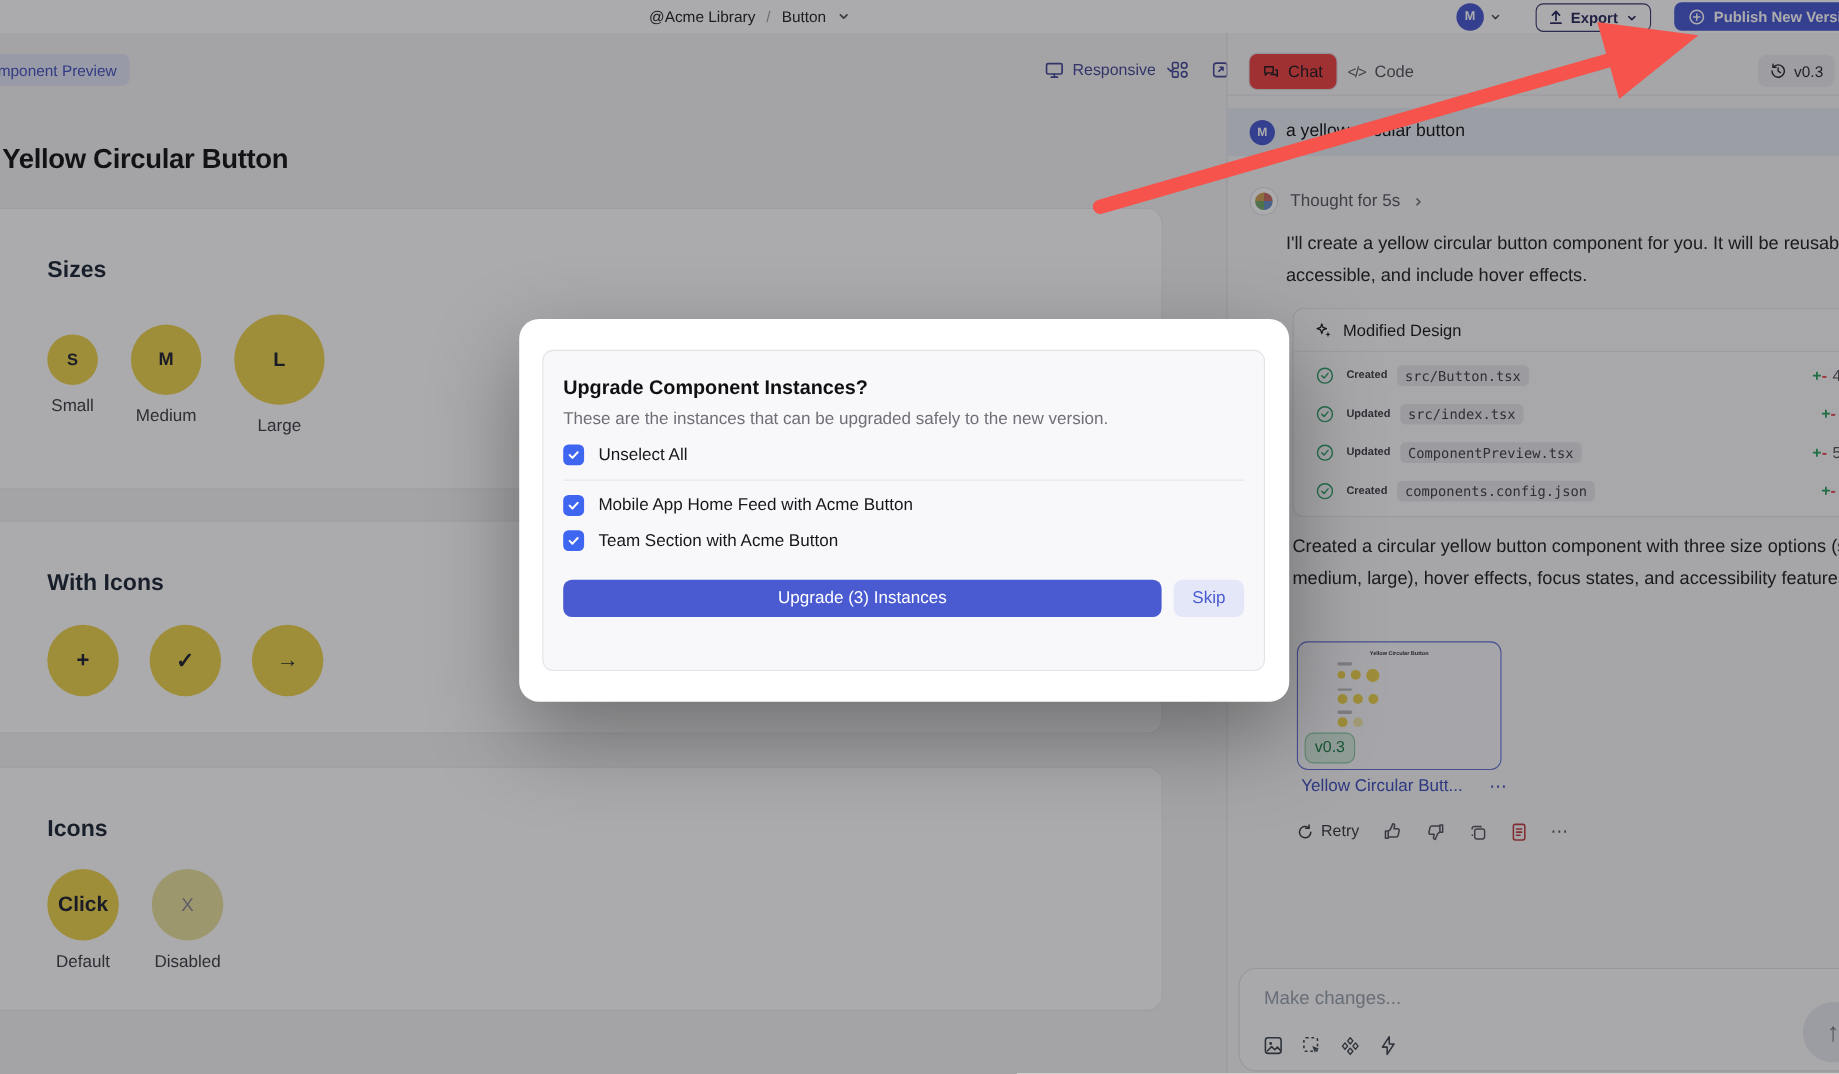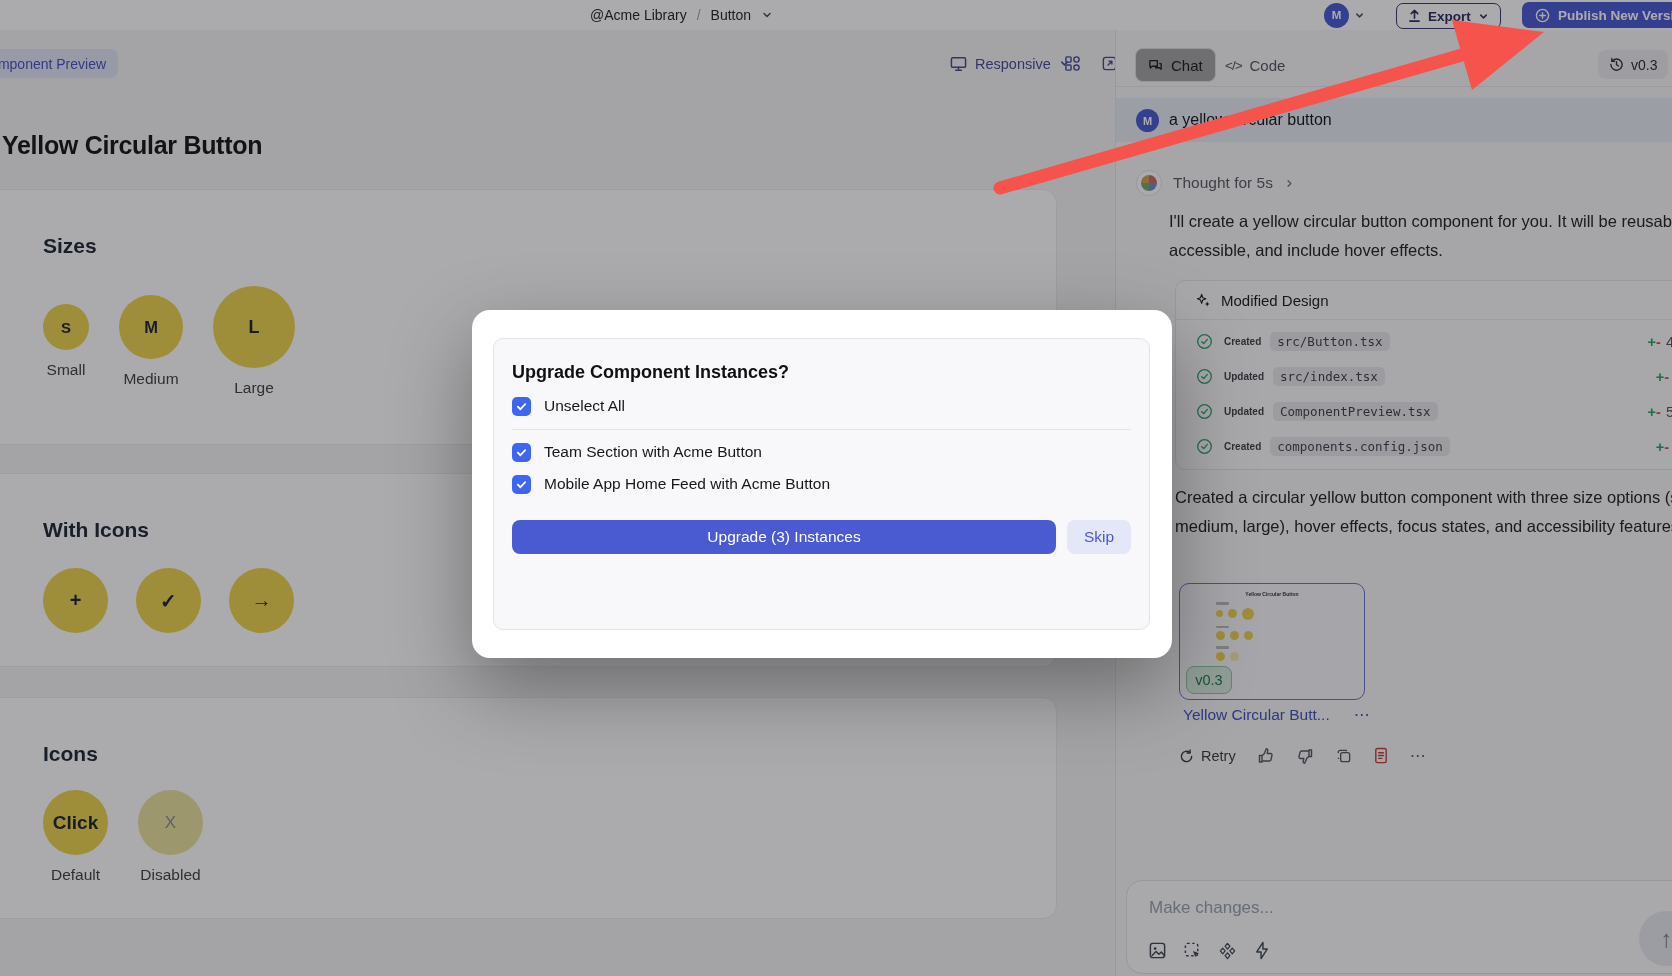--- a/index.html
+++ b/index.html
@@ -53,21 +53,21 @@
   .icons-row{margin:26px 0 0 62px;display:flex;gap:28px;}
   .states-row{margin:24px 0 0 62px;display:flex;gap:30px;}
   .click-btn{font-size:19px;font-weight:600;}
   .disabled-btn{background:#eae09f;color:#8b8b94;font-size:17px;font-weight:500;}
 
   
   .vdiv{position:absolute;left:1143px;top:30px;width:1px;height:946px;background:#e3e3e6;}
   .pane-right{position:absolute;left:1144px;top:30px;width:586px;height:946px;background:#f7f7f8;}
   .panel-head-line{position:absolute;left:1144px;top:86px;width:586px;height:1px;background:#e7e7ea;}
   .chat-tab{position:absolute;left:1163px;top:48px;height:32px;padding:0 12px;display:flex;align-items:center;gap:8px;
-            background:#a3a3a3;border:1px solid #dcdce1;border-radius:8px;font-size:15px;font-weight:500;color:#1b1b1f;}
+            background:#ef4444;border:1px solid #dcdce1;border-radius:8px;font-size:15px;font-weight:500;color:#1b1b1f;}
   .code-tab{position:absolute;left:1253px;top:49px;height:32px;display:flex;align-items:center;gap:8px;
             color:#55555e;font-size:15px;}
   .code-glyph{font-size:13.5px;color:#55555e;letter-spacing:-1px;}
   .vtag{position:absolute;left:1626px;top:50px;height:29px;padding:0 11px;display:flex;align-items:center;gap:7px;
         background:#ebebee;border-radius:8px;font-size:14px;color:#2a2a30;}
 
   .user-band{position:absolute;left:1144px;top:98px;width:586px;height:44px;background:#e8ecf4;}
   .user-avatar{position:absolute;left:1164px;top:109px;width:23px;height:23px;border-radius:50%;background:var(--primary);
                color:#fff;font-size:11px;font-weight:700;display:flex;align-items:center;justify-content:center;}
   .user-msg{position:absolute;left:1197px;top:98px;height:44px;display:flex;align-items:center;font-size:16px;color:#15161a;}
@@ -117,27 +117,27 @@
 
   .input-card{position:absolute;left:1154px;top:880px;width:575px;height:92px;background:#fcfcfd;
               border:1px solid #e1e1e5;border-radius:16px;}
   .placeholder{position:absolute;left:22px;top:17px;font-size:17px;color:#99a1ad;}
   .input-icons{position:absolute;left:21px;bottom:13px;display:flex;gap:16px;color:#3f4650;}
   .send-btn{position:absolute;left:512px;top:30px;width:55px;height:55px;border-radius:50%;background:#e9eaee;
             display:flex;align-items:center;justify-content:center;color:#747c88;font-size:24px;}
 
   
   .overlay{position:absolute;inset:0;background:rgba(14,14,20,.35);z-index:40;}
-  .modal{position:absolute;left:472px;top:310px;width:700px;height:348px;background:#fff;border-radius:18px;
+  .modal{position:absolute;left:472px;top:290px;width:700px;height:348px;background:#fff;border-radius:18px;
          box-shadow:0 30px 80px rgba(0,0,0,.35);z-index:60;}
   .modal-panel{position:absolute;left:21px;top:28px;width:657px;height:292px;background:#f8f8fa;
                border:1px solid #e4e4e8;border-radius:10px;box-sizing:border-box;}
   .m-title{padding:23px 18px 0;font-size:18px;font-weight:700;color:#101013;}
   .m-sub{padding:9px 18px 0;font-size:15.5px;color:#6f6f78;}
-  .checkrow{display:flex;align-items:flex-start;gap:13px;margin:14px 18px 0;font-size:15.5px;color:#17171b;}
+  .checkrow{display:flex;align-items:center;gap:13px;margin:14px 18px 0;font-size:15.5px;color:#17171b;}
   .checkrow.item{margin-top:13px;}
   .cb{width:19px;height:19px;border-radius:5px;background:var(--cbblue);display:flex;align-items:center;
       justify-content:center;flex:none;}
   .m-div{margin:13px 18px 0;border-top:1px solid #e4e4e8;}
   .m-buttons{margin:26px 18px 0;display:flex;gap:11px;}
   .btn-upgrade{flex:1;height:34px;border-radius:8px;background:var(--primary);color:#fff;font-size:15.5px;
                display:flex;align-items:center;justify-content:center;}
   .btn-skip{width:64px;height:34px;border-radius:8px;background:#e3e7f8;color:#4a5ad1;font-size:15.5px;
             display:flex;align-items:center;justify-content:center;}
   .arrow-svg{position:absolute;inset:0;z-index:70;pointer-events:none;}
@@ -489,47 +489,48 @@
     </div>
   </div>
 
 </div>
 
 <div class="overlay"></div>
 
 <div class="modal">
   <div class="modal-panel">
     <div class="m-title">Upgrade Component Instances?</div>
+    <div class="m-sub">These are the instances that can be upgraded safely to the new version.</div>
 
     <div class="checkrow">
       <span class="cb">
         <svg width="11" height="11" viewBox="0 0 12 12">
             <polyline points="2,6.2 4.8,9 10,3.4" fill="none" stroke="#fff" stroke-width="2" stroke-linecap="round" stroke-linejoin="round"></polyline>
           </svg>
       </span>
       <span>Unselect All</span>
     </div>
 
     <div class="m-div"></div>
 
     <div class="checkrow item">
       <span class="cb">
         <svg width="11" height="11" viewBox="0 0 12 12">
             <polyline points="2,6.2 4.8,9 10,3.4" fill="none" stroke="#fff" stroke-width="2" stroke-linecap="round" stroke-linejoin="round"></polyline>
           </svg>
       </span>
-      <span>Team Section with Acme Button</span>
+      <span>Mobile App Home Feed with Acme Button</span>
     </div>
     <div class="checkrow item">
       <span class="cb">
         <svg width="11" height="11" viewBox="0 0 12 12">
             <polyline points="2,6.2 4.8,9 10,3.4" fill="none" stroke="#fff" stroke-width="2" stroke-linecap="round" stroke-linejoin="round"></polyline>
           </svg>
       </span>
-      <span>Mobile App Home Feed with Acme Button</span>
+      <span>Team Section with Acme Button</span>
     </div>
 
     <div class="m-buttons">
       <div class="btn-upgrade">Upgrade (3) Instances</div>
       <div class="btn-skip">Skip</div>
     </div>
   </div>
 </div>
 
 <svg class="arrow-svg" viewBox="0 0 1672 976">

